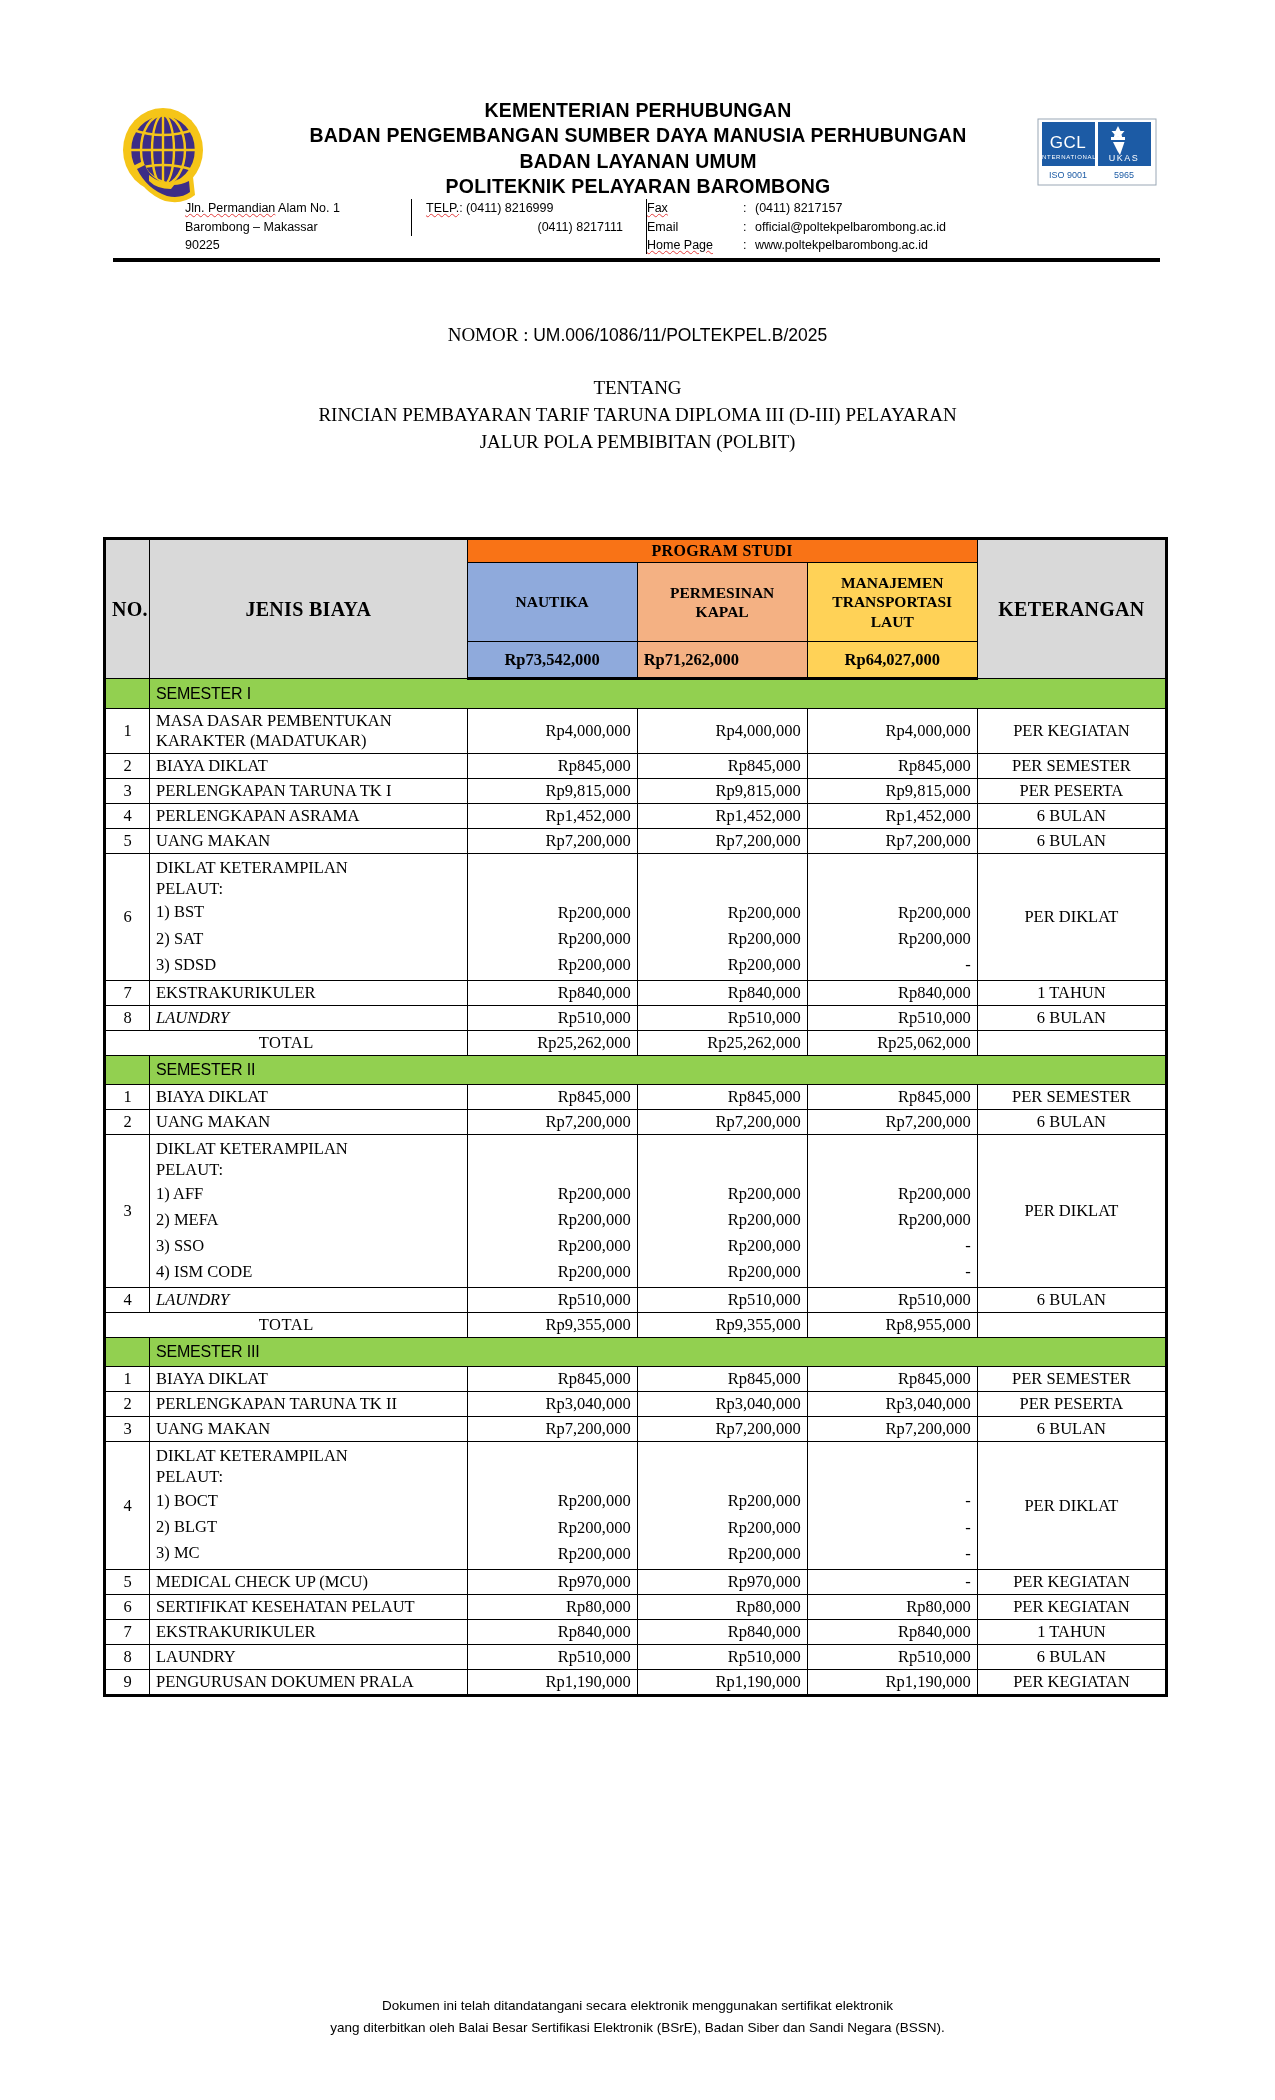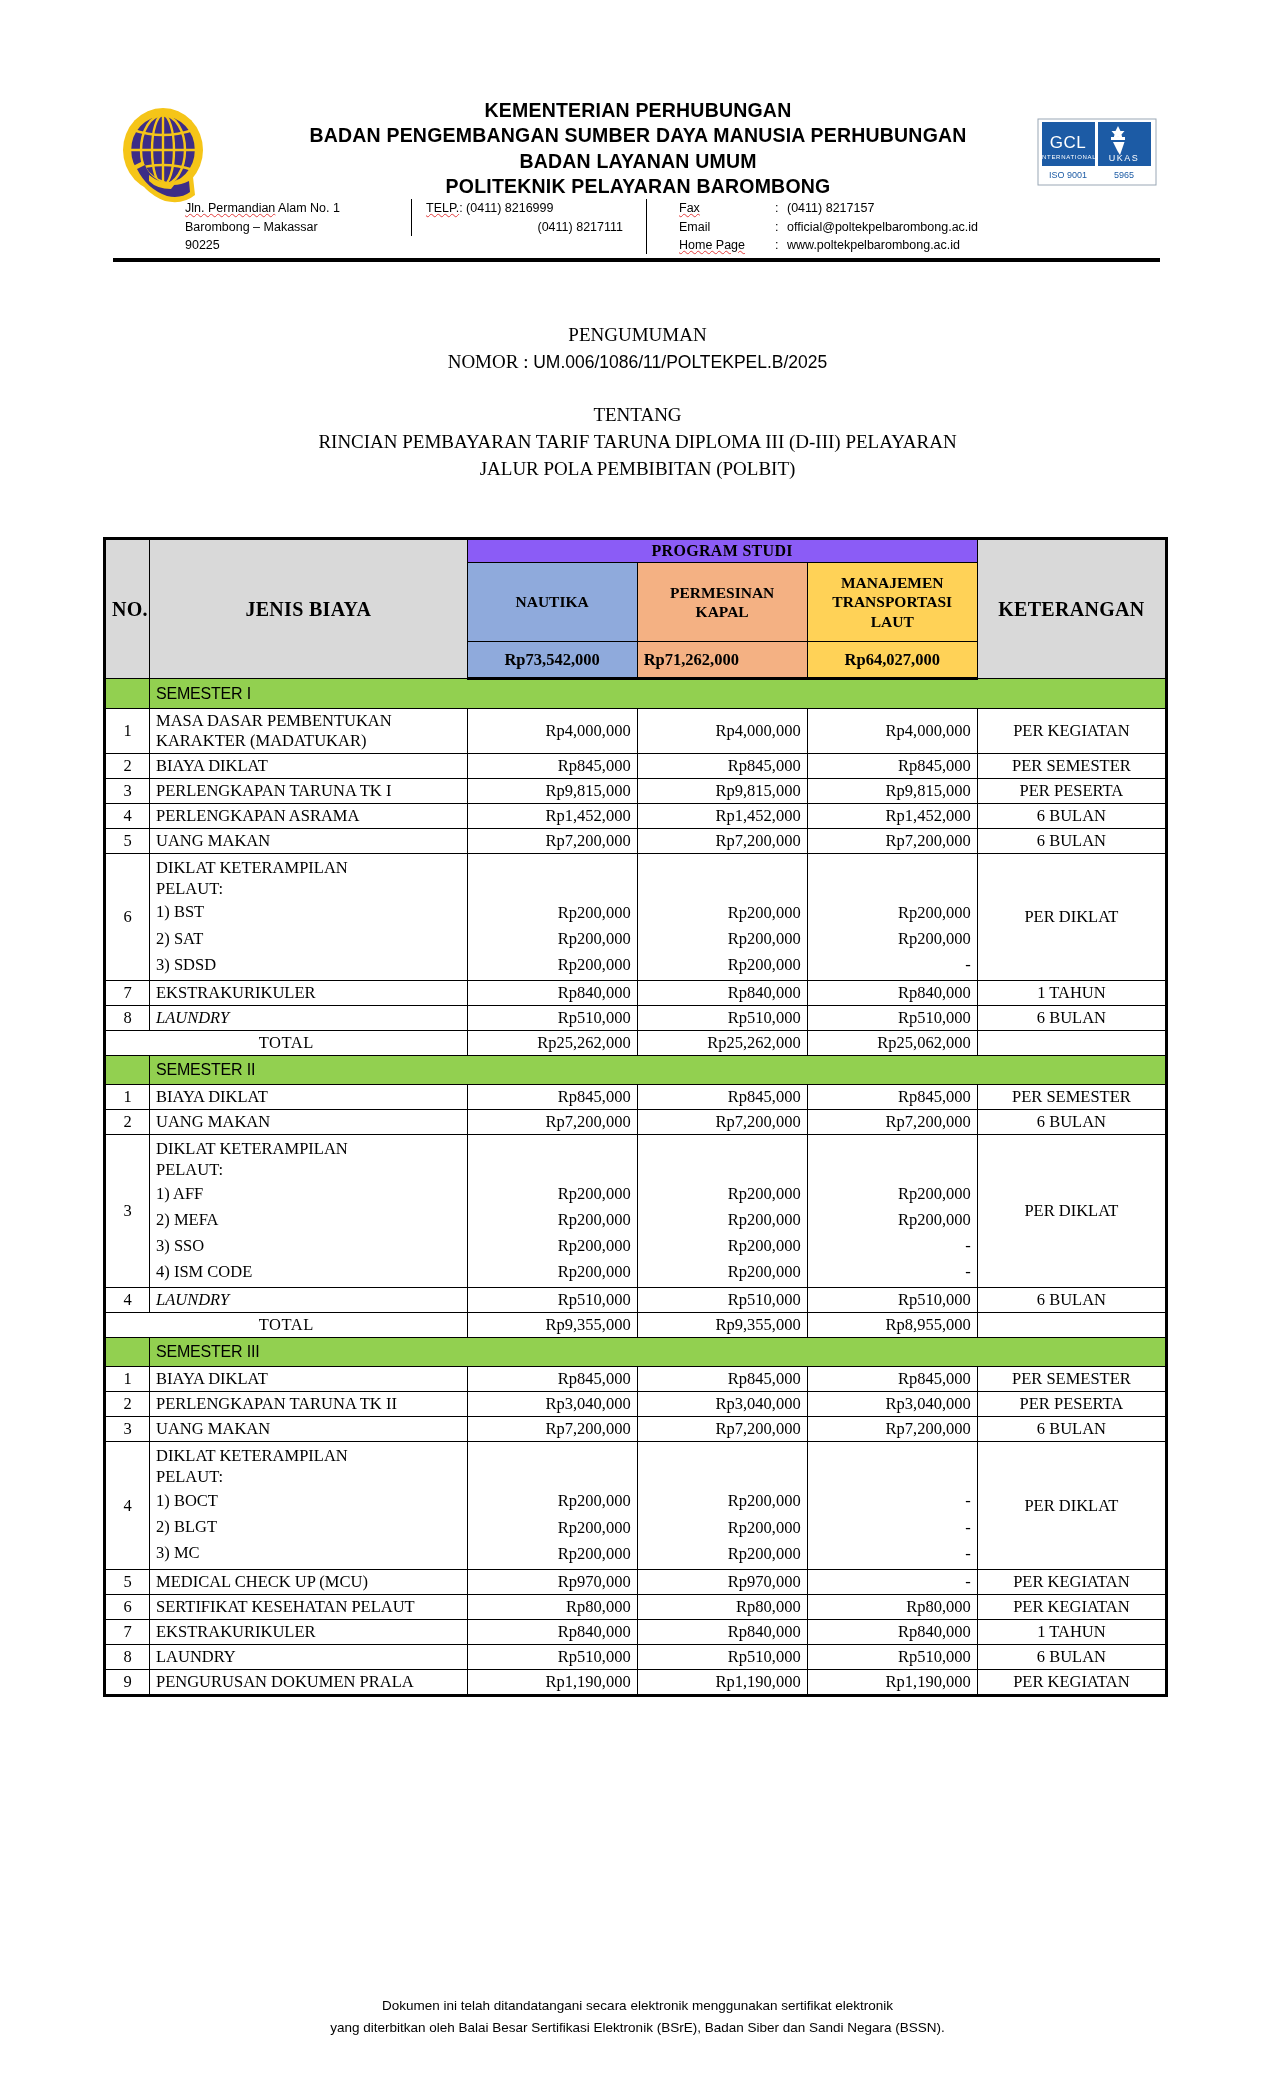--- a/index.html
+++ b/index.html
@@ -72,21 +72,21 @@
   .tel-col {
     width: 220px;
     border-left: 1px solid #000;
     padding-left: 14px;
     text-align: left;
   }
   .tel-col .tl-1 { white-space: nowrap; }
   .tel-col .tl-2 { text-align: right; padding-right: 23px;}
   .fax-col {
     border-left: 1px solid #000;
-    padding-left: 32px;
+    padding-left: 0;
     flex: 1;
   }
   .fax-col .fx-line { display: flex; }
   .fax-col .fx-k { width: 96px; }
   .fax-col .fx-s { width: 12px; }
   .squig { text-decoration: underline; text-decoration-style: wavy; text-decoration-color: #e23b3b; text-decoration-thickness: 1px; }
   .hrule {
     margin-top: 4px;
     border-top: 4px solid #000;
     width: 1047px;
@@ -132,21 +132,21 @@
   .c-m    { width: 151px; text-align: right; }
   .c-ket  { width: 168px; text-align: center; }
 
   .hdr-cell {
     background: #d9d9d9;
     text-align: center;
     font-weight: bold;
     font-size: 20px;
     letter-spacing: .3px;
   }
-  .hdr-prog { background:#8b5cf6; text-align:center; font-weight:bold; font-size:16px; letter-spacing:.3px;}
+  .hdr-prog { background:#f97316; text-align:center; font-weight:bold; font-size:16px; letter-spacing:.3px;}
   .ps-nau  { background: #8faadc; text-align:center; font-weight:bold; font-size:15.5px; line-height:1.25;}
   .ps-per  { background: #f4b183; text-align:center; font-weight:bold; font-size:15.5px; line-height:1.25;}
   .ps-man  { background: #ffd257; text-align:center; font-weight:bold; font-size:15.5px; line-height:1.25;}
   .tot-nau { background: #8faadc; text-align:center; font-weight:bold; font-size:16.5px;}
   .tot-per { background: #f4b183; text-align:left; font-weight:bold; font-size:16.5px;}
   .tot-man { background: #ffd257; text-align:center; font-weight:bold; font-size:16.5px;}
 
   .sem-band {
     background: #92d050;
     font-size: 16px;
@@ -258,21 +258,20 @@
         <span class="fx-k squig">Home Page</span>
         <span class="fx-s">:</span>
         <span>www.poltekpelbarombong.ac.id</span>
       </div>
     </div>
   </div>
   <div class="hrule"></div>
 </div>
 
 <div class="titleblock">
-  <div class="t-peng">PENGUMUMAN</div>
   <div class="t-nomor"><span>NOMOR : </span><span class="numval">UM.006/1086/11/POLTEKPEL.B/2025</span></div>
   <div class="t-gap"></div>
   <div class="t-tentang">TENTANG</div>
   <div class="t-sub">RINCIAN PEMBAYARAN TARIF TARUNA DIPLOMA III (D-III) PELAYARAN</div>
   <div class="t-sub">JALUR POLA PEMBIBITAN (POLBIT)</div>
 </div>
 
 <div class="tbl-wrap">
   <table class="fees">
     <colgroup>

